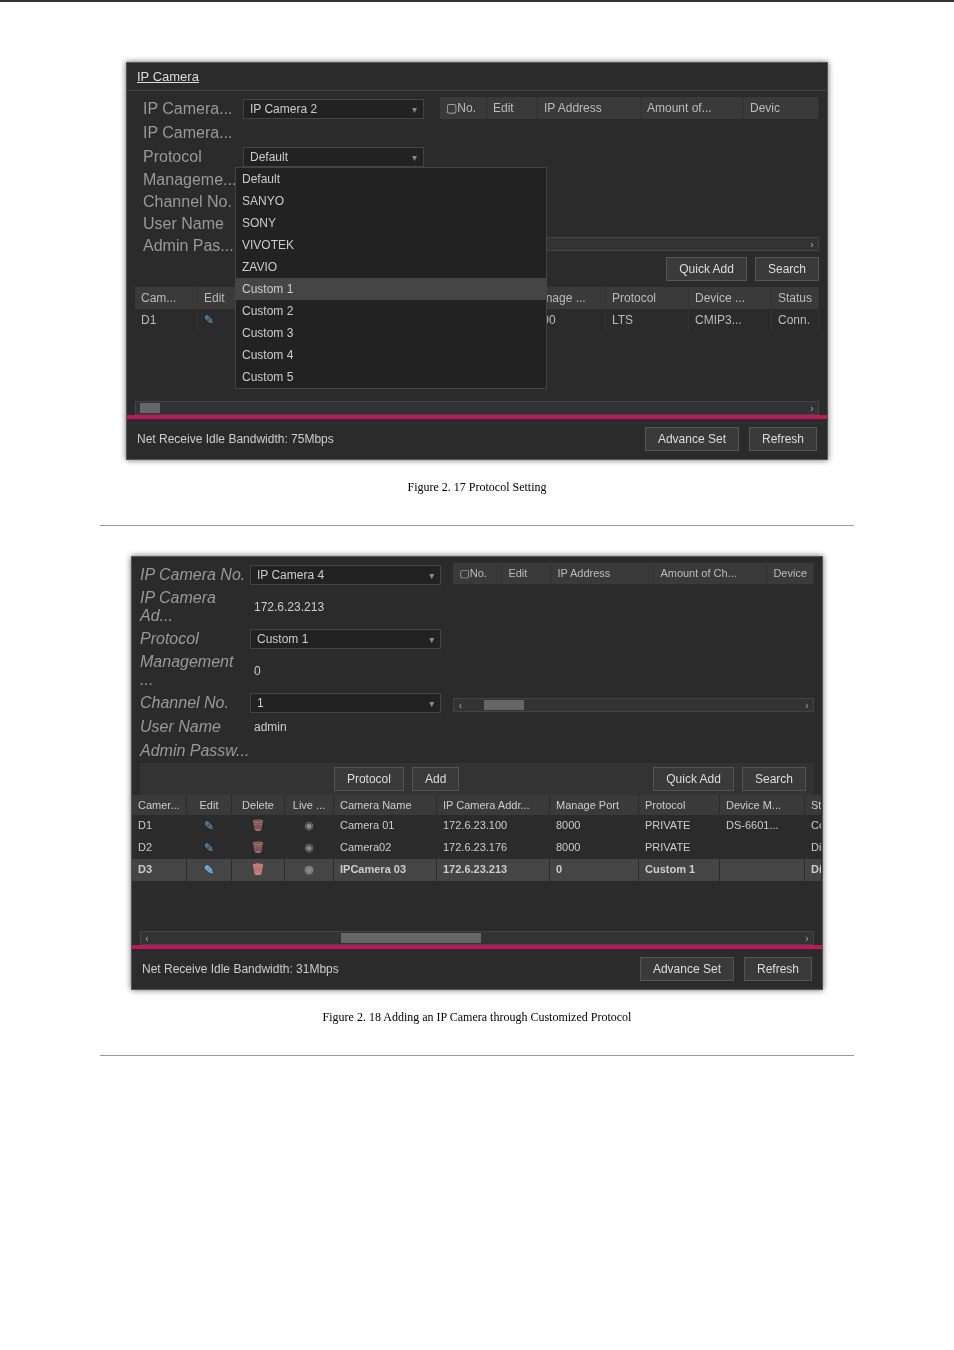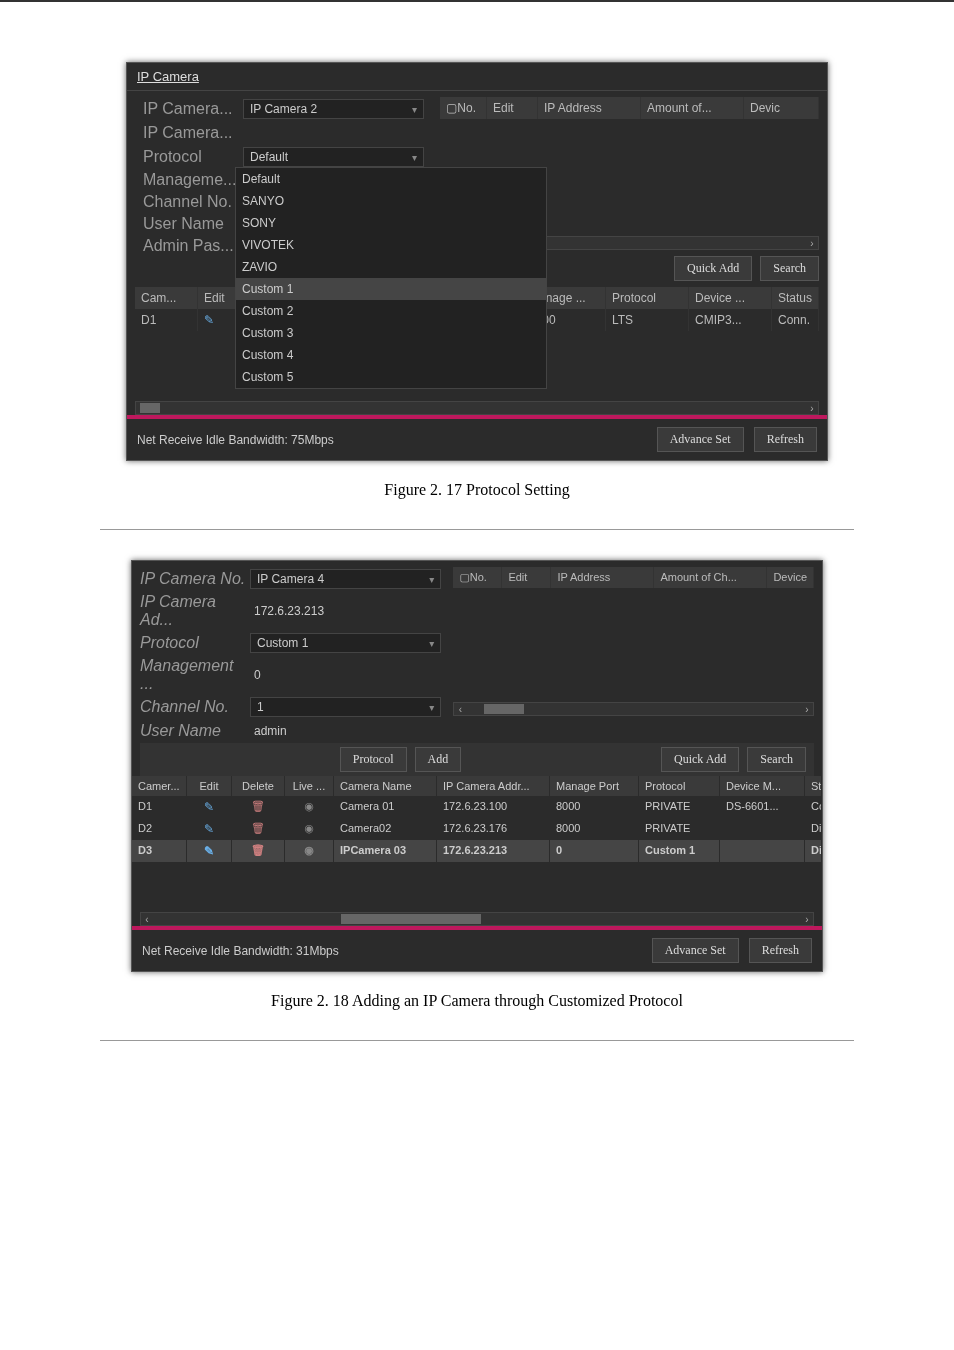--- a/index.html
+++ b/index.html
@@ -118,21 +118,20 @@
   }
   .tbl-row { background: #2b2b2b; }
 
   .btn {
     background: #3a3a3a;
     border: 1px solid #555;
     color: #ddd;
     padding: 4px 12px;
     font-size: 12px;
     cursor: pointer;
-    font-family: Liberation Serif, serif;
   }
   .btn-row {
     display: flex;
     justify-content: flex-end;
     gap: 8px;
     padding: 6px 0;
   }
 
   .bottom-bar {
     display: flex;
@@ -168,21 +167,21 @@
     color:#aaa;
     font-size:10px;
   }
   .scroll-arrow.left{left:0}
   .scroll-arrow.right{right:0}
 
   
   .caption {
     text-align: center;
     font-family: "Times New Roman", serif;
-    font-size: 16px;
+    font-size: 12px;
     margin: 12px 0 30px 0;
     color: #000;
   }
   hr.rule {
     border: none;
     border-top: 1px solid #999;
     margin: 6px 40px 30px 40px;
   }
 
   .pencil-icon { color:#6ab0e8; font-size:12px; }
@@ -395,20 +394,24 @@
             <label>Channel No.</label>
           <div class="select-box">
             <span>1</span>
             <span class="caret">▾</span>
           </div>
           </div>
         <div class="form-row">
             <label>User Name</label>
           <input class="val" value="admin" style="">
           </div>
+        <div class="form-row">
+            <label>Admin Passw...</label>
+          <input class="val" type="password" style="">
+          </div>
       </div>
 
       <div style="flex:1; padding:6px 8px 0 4px">
         <div class="top-right-head">
           <div style="width:36px">▢<span>No.</span></div>
           <div style="width:36px">Edit</div>
           <div style="width:90px">IP Address</div>
           <div style="width:100px">Amount of Ch...</div>
           <div style="flex:1">Device</div>
         </div>

